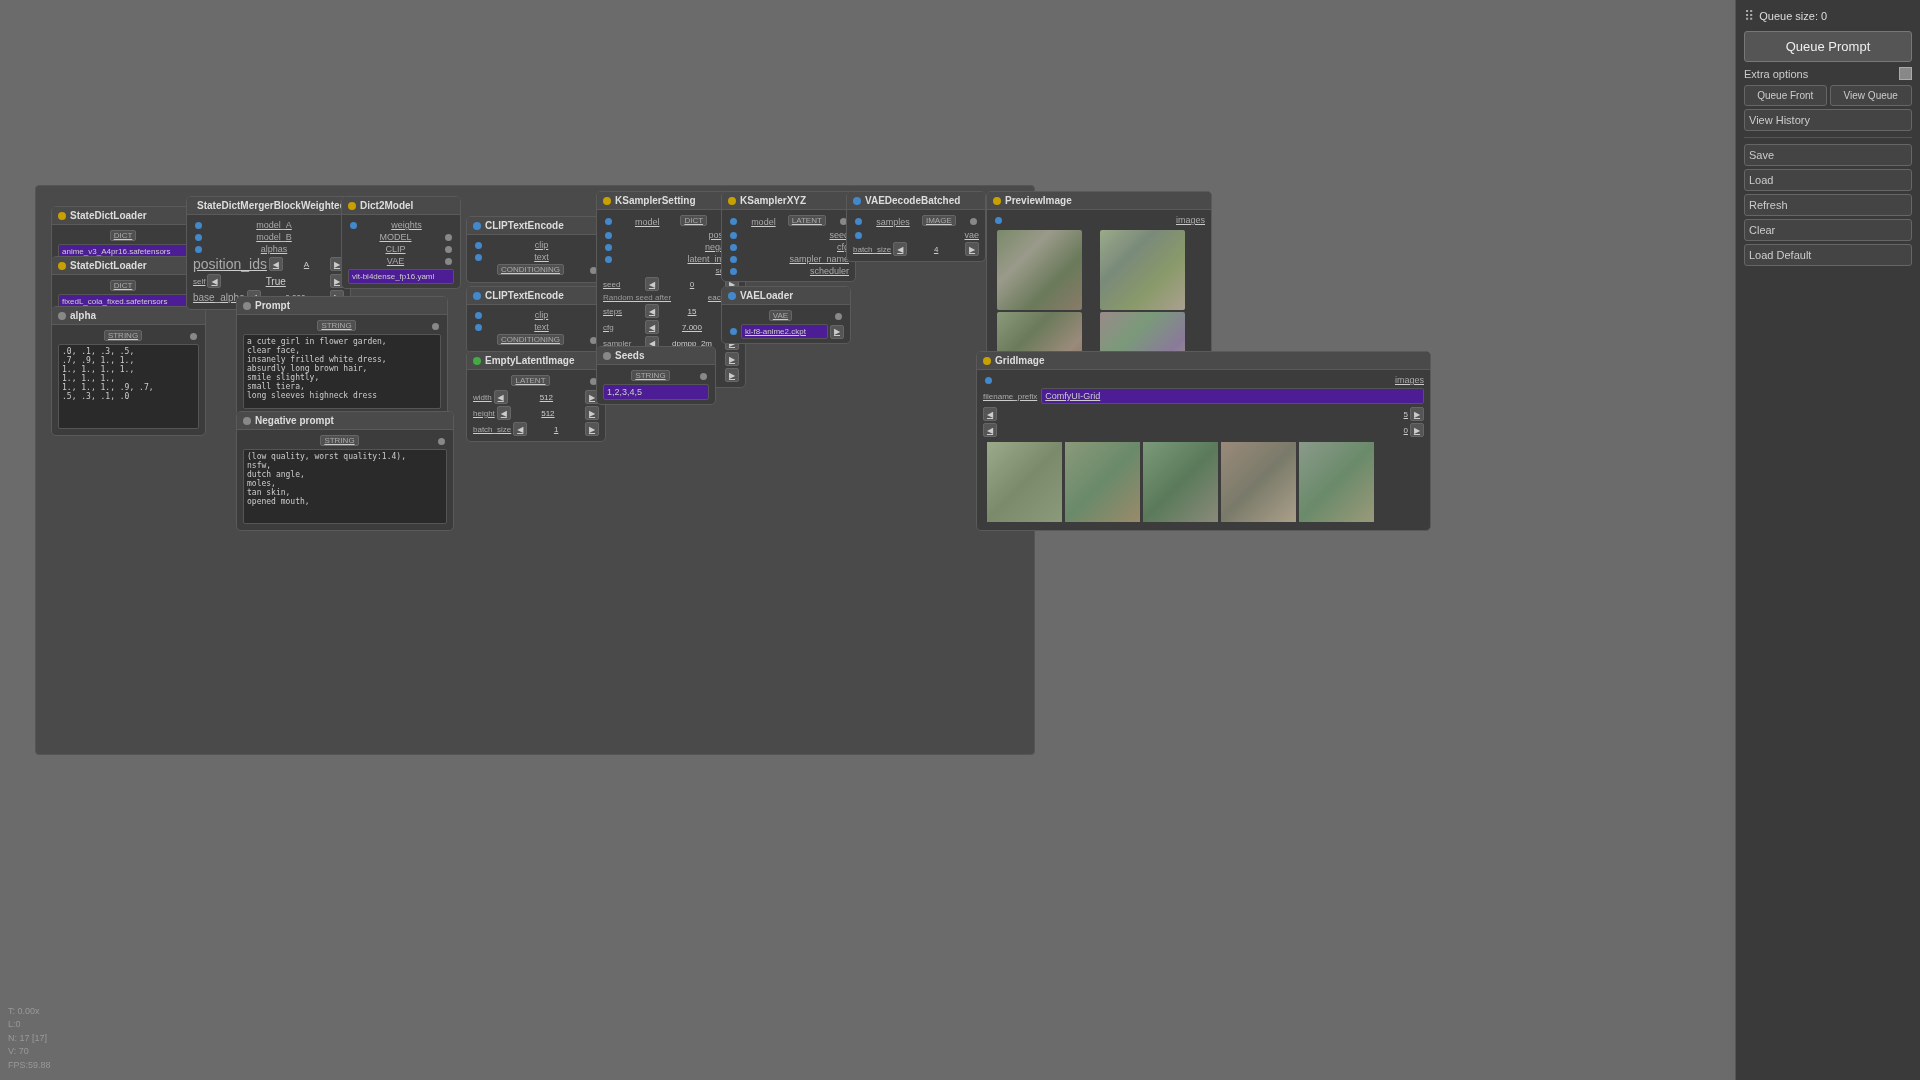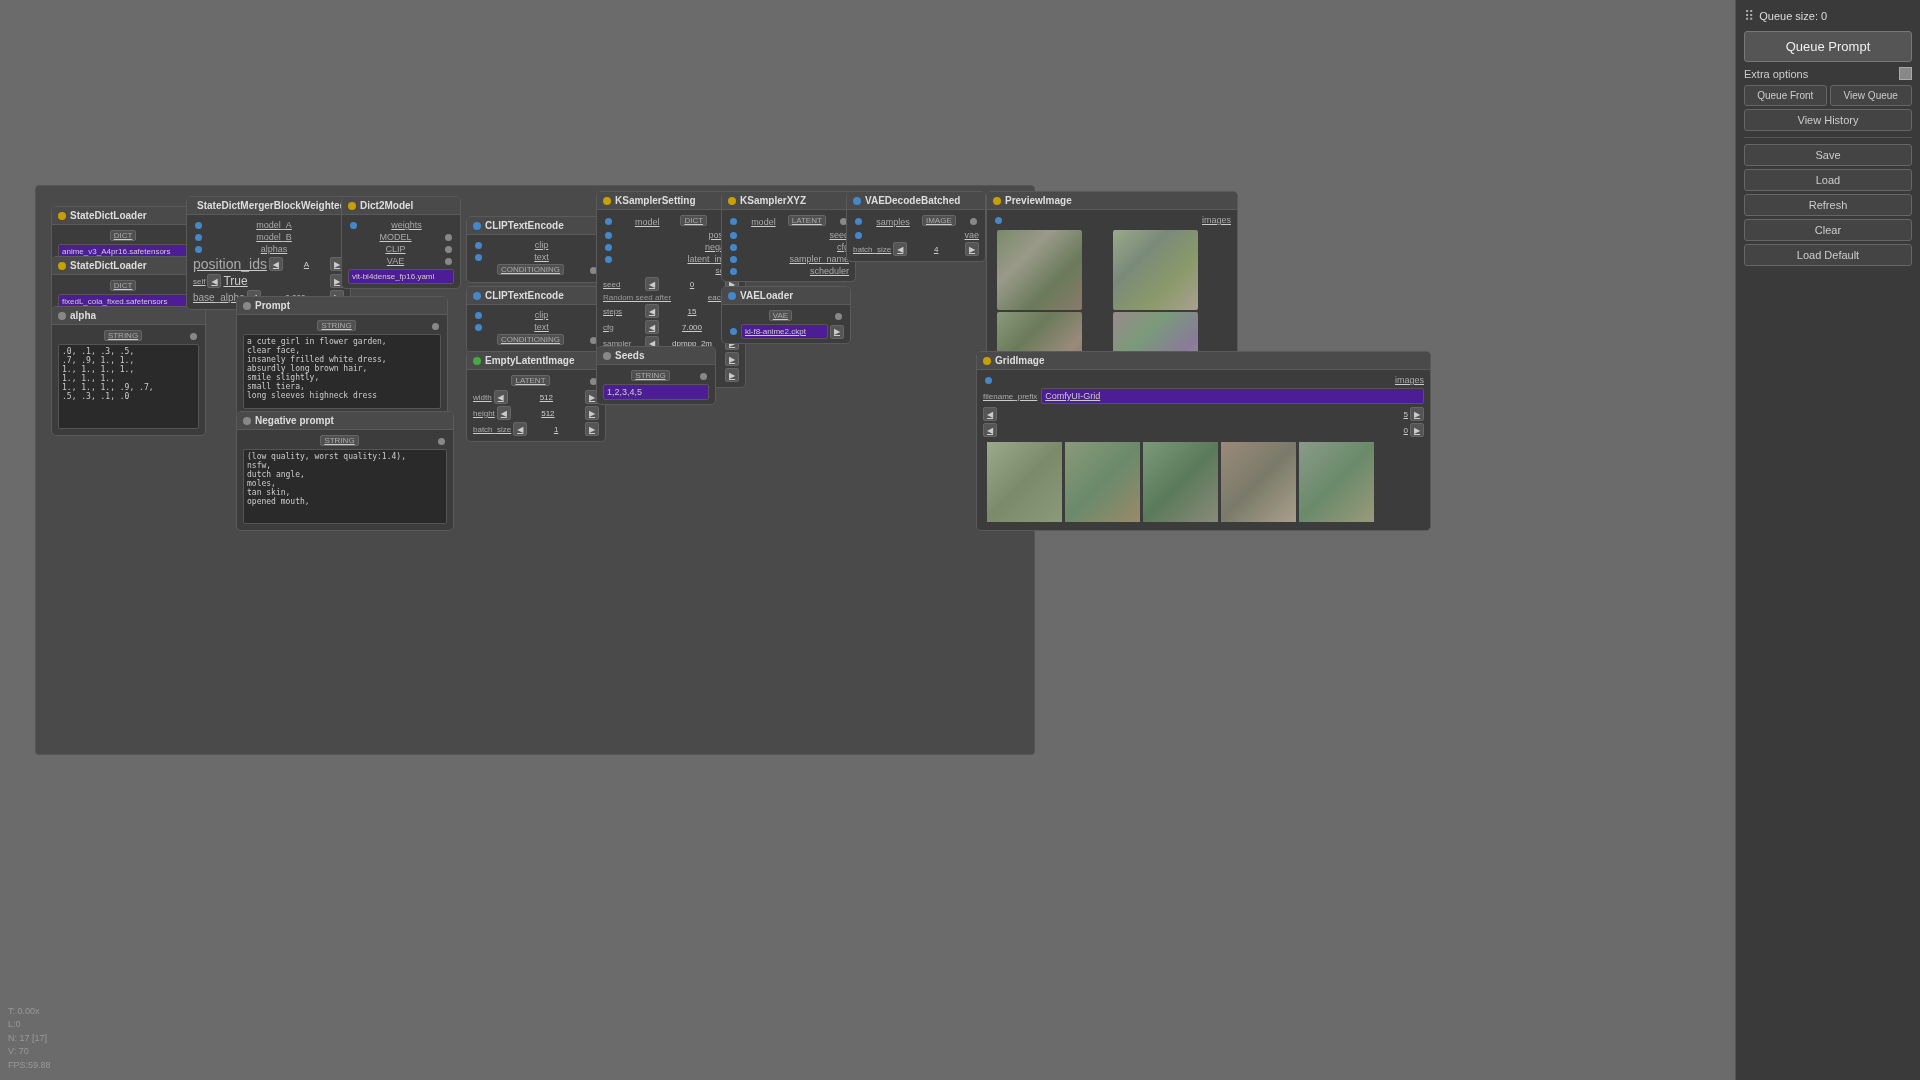--- a/index.html
+++ b/index.html
@@ -75,21 +75,21 @@
 
     .btn-secondary {
       width: 100%;
       padding: 4px;
       background: #444;
       border: 1px solid #666;
       color: #ccc;
       font-size: 11px;
       cursor: pointer;
       border-radius: 3px;
-      text-align: center;
+      text-align: left;
     }
 
     .extra-options-row {
       display: flex;
       align-items: center;
       justify-content: space-between;
       padding: 2px 0;
     }
 
     .extra-options-label {
@@ -297,21 +297,21 @@
     .node-dict2model { left: 305px; top: 10px; width: 120px; }
     .node-prompt { left: 200px; top: 110px; width: 212px; }
     .node-neg-prompt { left: 200px; top: 225px; width: 218px; }
     .node-alpha { left: 15px; top: 120px; width: 155px; }
     .node-clip-encode-1 { left: 430px; top: 30px; width: 140px; }
     .node-clip-encode-2 { left: 430px; top: 100px; width: 140px; }
     .node-empty-latent { left: 430px; top: 165px; width: 140px; }
     .node-ksampler-setting { left: 560px; top: 5px; width: 150px; }
     .node-ksampler-xyz { left: 685px; top: 5px; width: 135px; }
     .node-vae-decode-batched { left: 810px; top: 5px; width: 140px; }
-    .node-preview-image { left: 950px; top: 5px; width: 252px; }
+    .node-preview-image { left: 950px; top: 5px; width: 226px; }
     .node-seeds { left: 560px; top: 160px; width: 120px; }
     .node-vae-loader { left: 685px; top: 100px; width: 130px; }
     .node-grid-image { left: 940px; top: 165px; width: 455px; }
 
     .node-kv-row {
       display: flex;
       align-items: center;
       gap: 2px;
       padding: 1px 0;
       font-size: 9px;
@@ -436,21 +436,21 @@
         </div>
         <div class="node-kv-row">
           <span style="font-size:14px;color:#aaa;">position_ids</span>
           <div class="arrow-btn">◀</div>
           <span style="font-size:8px;color:#ccc;flex:1;text-align:center;">A</span>
           <div class="arrow-btn">▶</div>
         </div>
         <div class="node-kv-row">
           <span style="font-size:8px;color:#aaa;">self</span>
           <div class="arrow-btn">◀</div>
-          <span style="font-size:12px;color:#ccc;flex:1;">True</span>
+          <span style="font-size:10px;color:#ccc;flex:1;text-align:center;">True</span>
           <div class="arrow-btn">▶</div>
         </div>
         <div class="node-kv-row">
           <span style="font-size:10px;color:#aaa;">base_alpha</span>
           <div class="arrow-btn">◀</div>
           <span style="font-size:8px;color:#ccc;flex:1;text-align:center;">0.000</span>
           <div class="arrow-btn">▶</div>
         </div>
       </div>
     </div>

